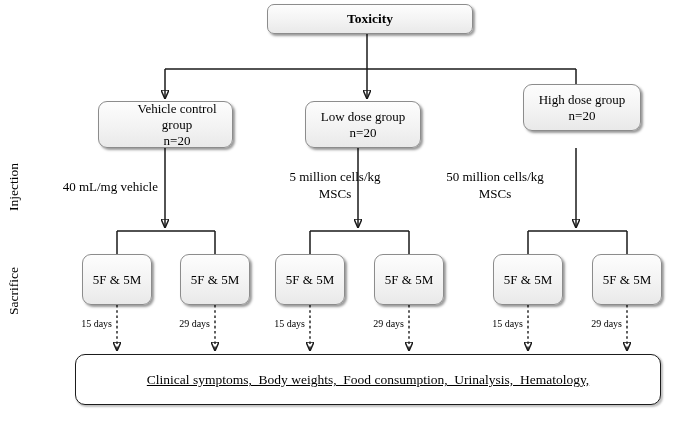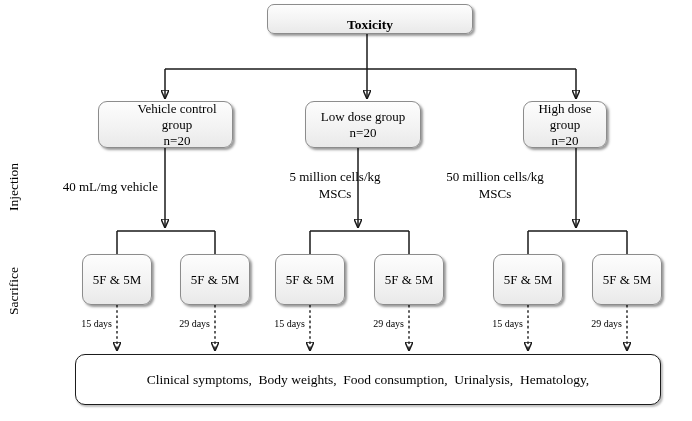--- a/index.html
+++ b/index.html
@@ -19,21 +19,21 @@
     display:flex;flex-direction:column;align-items:center;justify-content:center;
     text-align:center;font-size:13px;line-height:16px;
   }
   .box.root{border-radius:7px;font-weight:bold;font-size:13.5px;}
   .box.sub{font-size:13px;}
   .box.outcomes{
     background:#fff;border:1.4px solid #1c1c1c;border-radius:10px;
     box-shadow:1.5px 1.5px 2px rgba(0,0,0,.25);
     font-size:13.5px;line-height:19px;
   }
-  .outcome-line{white-space:pre;display:block;}
+  .outcome-line{white-space:pre;display:block;text-decoration:underline;}
 
   .inj-label{position:absolute;font-size:13px;line-height:17px;}
   .inj-line{display:block;}
   .day-label{position:absolute;font-size:10px;line-height:16px;width:60px;text-align:right;}
 
   .side-label{
     position:absolute;font-size:13.5px;white-space:nowrap;
     transform:translate(-50%,-50%) rotate(-90deg);
   }
 </style>
@@ -62,33 +62,33 @@
     <path d="M117 231 V254 M215 231 V254 M310 231 V254 M409 231 V254 M528 231 V254 M627 231 V254"></path>
 
     <path class="dashed" d="M117 305 V351" marker-end="url(#ah)"></path>
     <path class="dashed" d="M215 305 V351" marker-end="url(#ah)"></path>
     <path class="dashed" d="M310 305 V351" marker-end="url(#ah)"></path>
     <path class="dashed" d="M409 305 V351" marker-end="url(#ah)"></path>
     <path class="dashed" d="M528 305 V351" marker-end="url(#ah)"></path>
     <path class="dashed" d="M627 305 V351" marker-end="url(#ah)"></path>
   </svg>
 
-  <div class="box root" style="left:267px;top:4px;width:206px;height:30px;justify-content:flex-end;">
+  <div class="box root" style="left:267px;top:4px;width:206px;height:30px;">
     <span>Toxicity</span>
   </div>
 
   <div class="box" style="left:98px;top:101px;width:135px;height:47px;padding-left:23px;">
     <span>Vehicle control group</span>
     <span>n=20</span>
   </div>
   <div class="box" style="left:305px;top:101px;width:116px;height:47px;">
     <span>Low dose group</span>
     <span>n=20</span>
   </div>
-  <div class="box" style="left:523px;top:101px;width:84px;height:47px;">
+  <div class="box" style="left:523px;top:84px;width:118px;height:47px;">
     <span>High dose group</span>
     <span>n=20</span>
   </div>
 
   <div class="inj-label" style="left:40px;top:178px;width:118px;text-align:right;">
     <span class="inj-line">40 mL/mg vehicle</span>
   </div>
   <div class="inj-label" style="left:251px;top:168px;width:104px;text-align:center;margin-left:32px;">
     <span class="inj-line">5 million cells/kg</span>
     <span class="inj-line">MSCs</span>

